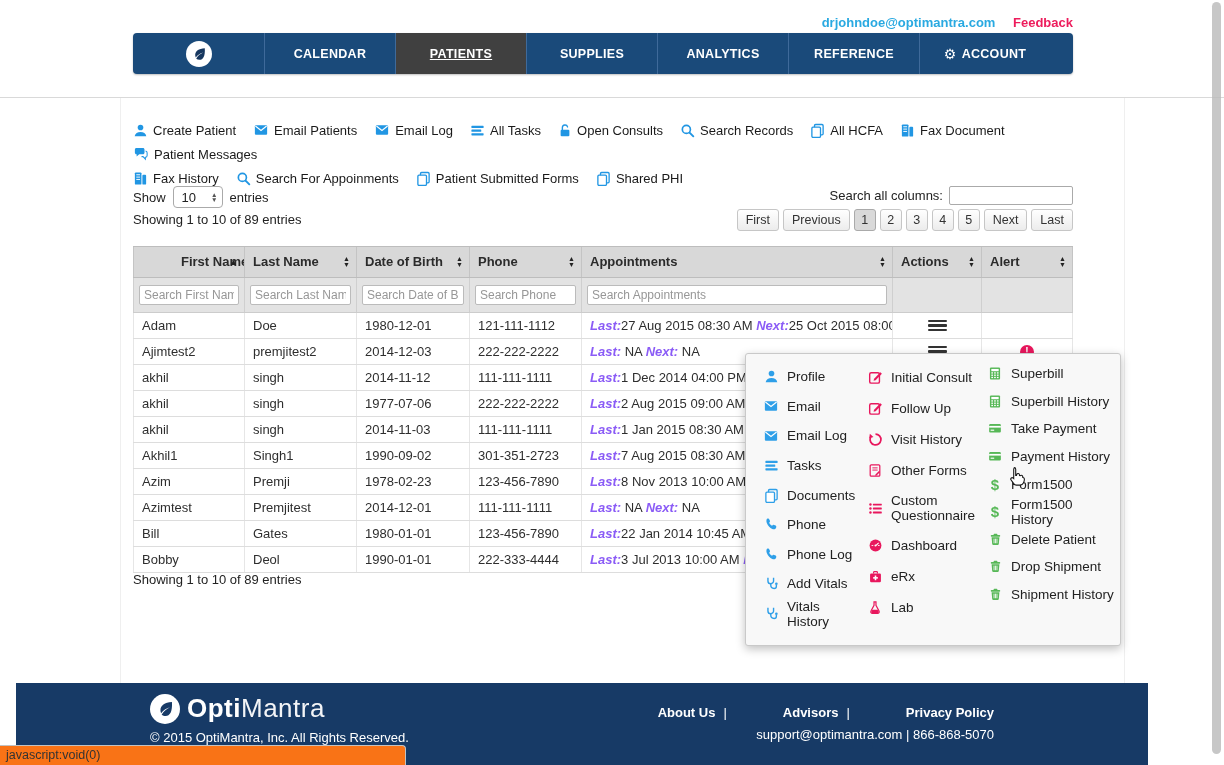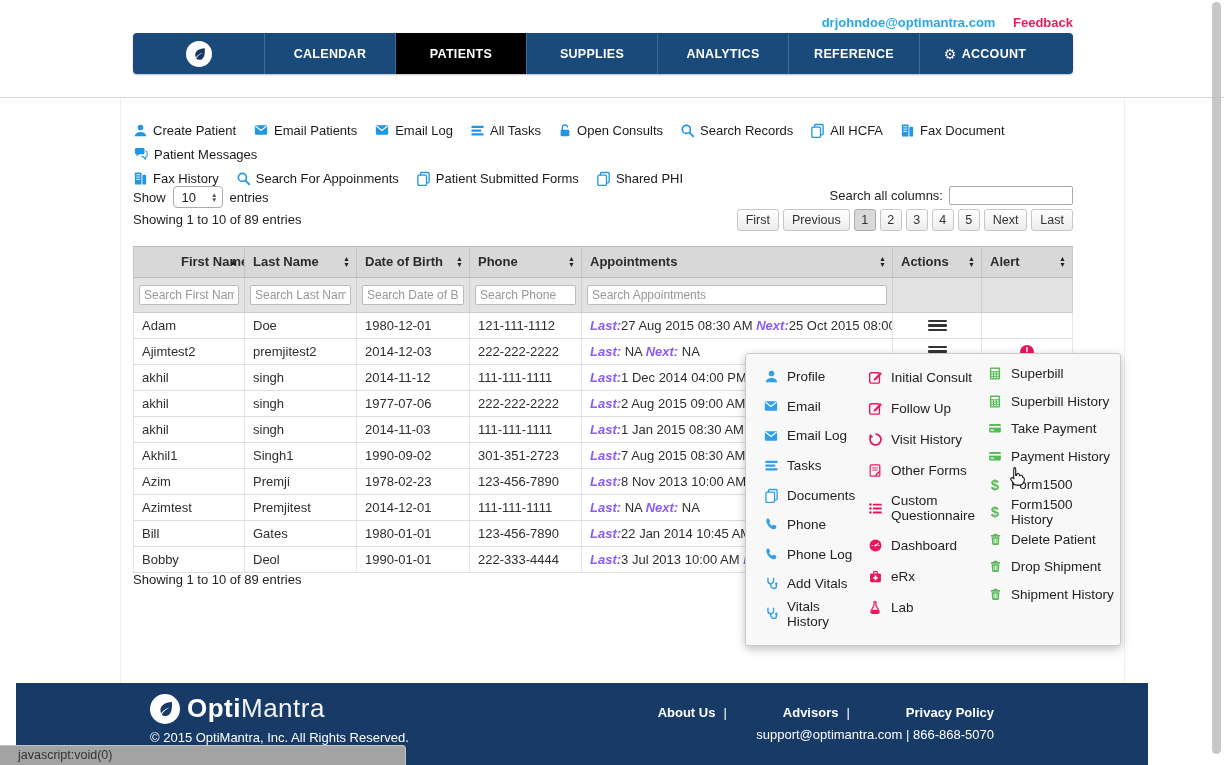--- a/index.html
+++ b/index.html
@@ -11,21 +11,21 @@
   #topbar-links a { text-decoration:none; margin-left:14px; cursor:pointer; }
   #email-link { color:#29a9e1; }
   #feedback-link { color:#ed1c5c; }
 
   
   #navbar { position:absolute; left:133px; top:33px; width:940px; height:41px;
     background:#1a4a7a; border-radius:4px; display:flex; box-shadow:0 1px 2px rgba(0,0,0,.25); }
   .nav-tab { flex:0 0 131px; display:flex; align-items:center; justify-content:center;
     color:#fff; font-size:12.5px; font-weight:bold; letter-spacing:.3px;
     border-left:1px solid #3f6a9a; cursor:pointer; gap:5px; }
-  .nav-tab.active { background:#000000; }
+  .nav-tab.active { background:#404040;text-decoration:underline; }
   #nav-logo-cell { flex:0 0 131px; display:flex; align-items:center; justify-content:center; cursor:pointer; }
   .logo-circle { width:26px; height:26px; border-radius:50%; background:#fff;
     display:flex; align-items:center; justify-content:center; color:#16375f; }
   .gear { font-size:14px; line-height:1; }
 
   #top-sep { position:absolute; left:0; top:97px; width:1224px; height:1px; background:#d9d9d9; }
   .side-line { position:absolute; top:98px; width:1px; height:585px; background:#efefef; }
 
   
   #toolbar { position:absolute; left:133px; top:123px; width:950px; }
@@ -110,23 +110,23 @@
   #brand-text .bold { font-weight:bold; }
   #brand-text .light { font-weight:normal; opacity:.95; }
   #footer-copy { position:absolute; left:134px; top:47px; font-size:13px; }
   #footer-links { position:absolute; right:154px; top:22px; font-size:13px; font-weight:bold; text-align:right; }
   #footer-links a { color:#fff; text-decoration:none; cursor:pointer;margin-left:48px; }
   #footer-links .sep { margin:0 8px; font-weight:normal; }
   #footer-contact { position:absolute; right:154px; top:44px; font-size:13px; }
   #footer-contact a { color:#fff; text-decoration:none; cursor:pointer; }
 
   
-  #status-bar { position:absolute; left:0; bottom:0; width:406px; height:20px; background:#a3a3a3;
+  #status-bar { position:absolute; left:0; bottom:0; width:406px; height:20px; background:#f97316;
     border:1px solid #c2c2c2; border-left:none; border-bottom:none; border-top-right-radius:4px;
-    font-size:12.5px; color:#333; line-height:19px; padding-left:18px; }
+    font-size:12.5px; color:#333; line-height:19px; padding-left:6px; }
 
   
   #scrollbar-thumb { position:absolute; right:3px; top:2px; width:9px; height:752px;
     background:#b9b9b9; border-radius:5px; opacity:.8; cursor:pointer; }
 </style>
 </head>
 <body>
 
 <div id="topbar-links">
   <a id="email-link">drjohndoe@optimantra.com</a>

